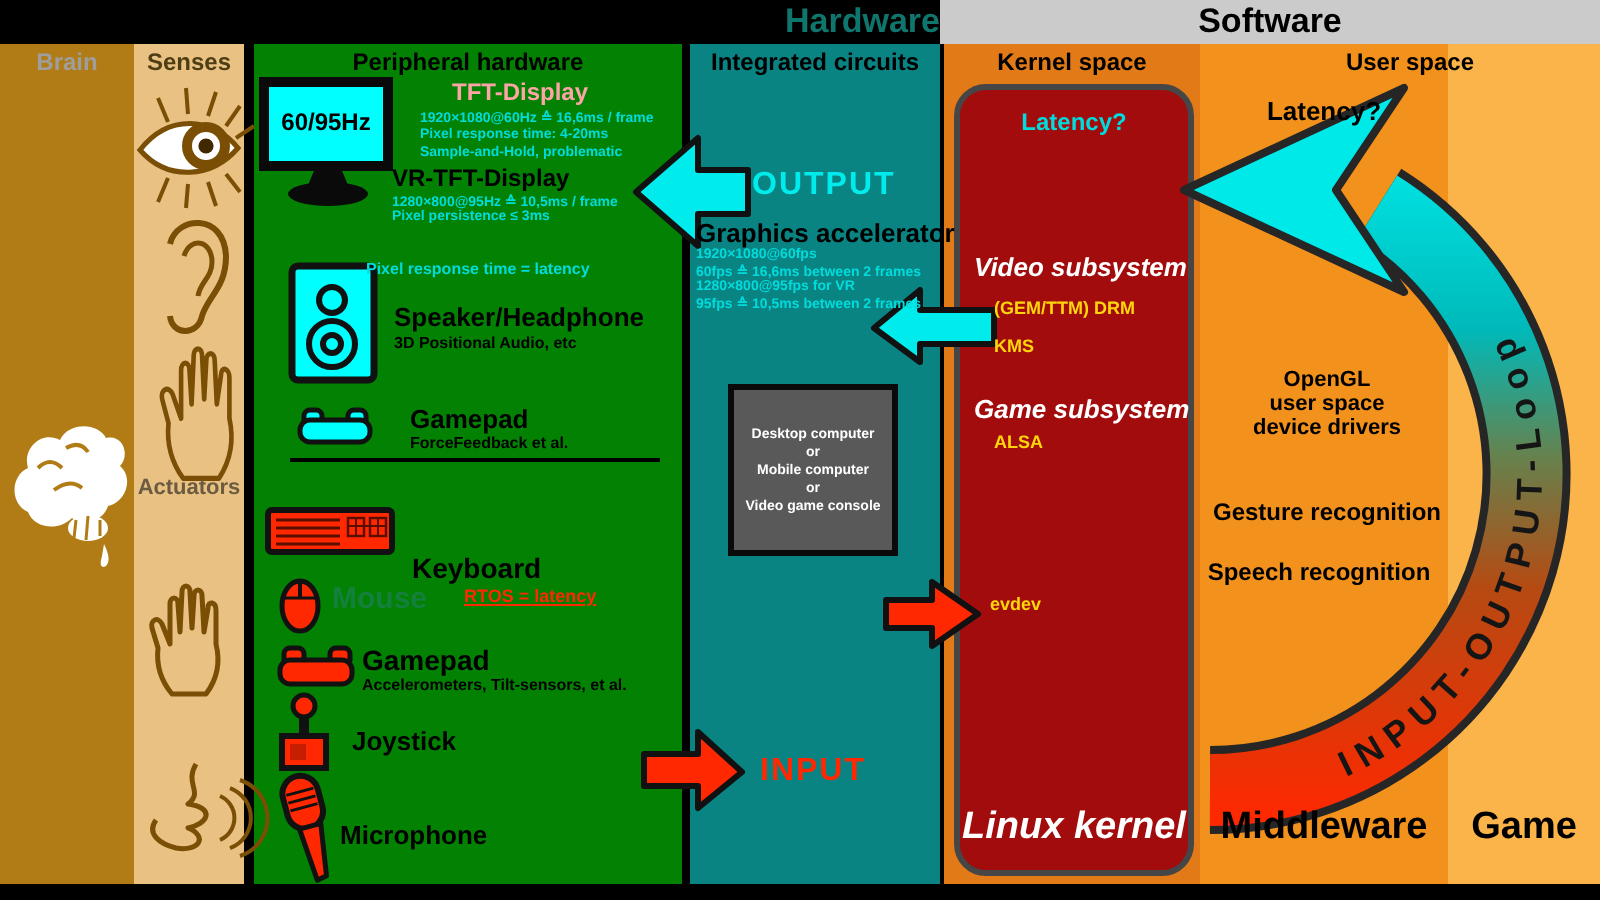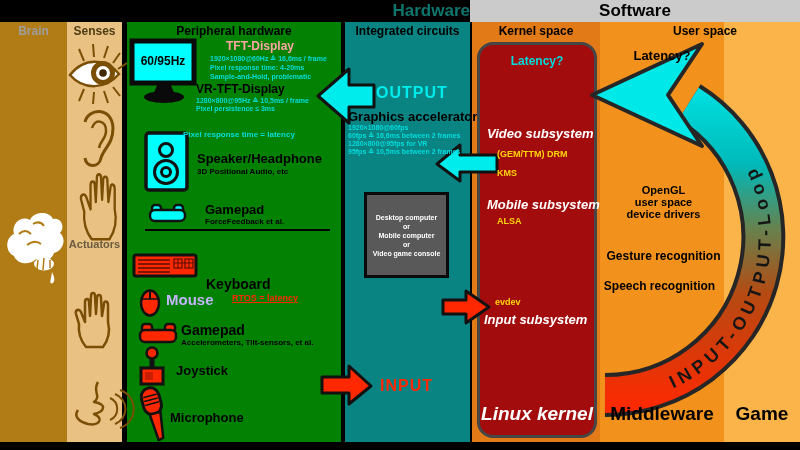--- a/index.html
+++ b/index.html
@@ -206,21 +206,21 @@
   <div class="txt" style="left:196px;top:82px;font-size:12px;color:#000;">VR-TFT-Display</div>
   <div class="txt tiny cyan" style="left:196px;top:97px;">1280×800@95Hz ≙ 10,5ms / frame</div>
   <div class="txt tiny cyan" style="left:196px;top:105px;">Pixel persistence ≤ 3ms</div>
   <div class="txt cyan" style="left:183px;top:113px;font-size:8px;margin-top:17px;">Pixel response time = latency</div>
   <div class="txt" style="left:197px;top:151px;font-size:13px;color:#000;">Speaker/Headphone</div>
   <div class="txt" style="left:197px;top:167px;font-size:8px;color:#000;">3D Positional Audio, etc</div>
   <div class="txt" style="left:205px;top:202px;font-size:13px;color:#000;">Gamepad</div>
   <div class="txt" style="left:205px;top:217px;font-size:8px;color:#000;">ForceFeedback et al.</div>
   <div class="divider"></div>
   <div class="txt" style="left:206px;top:256px;font-size:14px;color:#000;margin-top:20px;">Keyboard</div>
-  <div class="txt" style="left:166px;top:291px;font-size:15px;color:#c4b5fd;">Mouse</div>
+  <div class="txt" style="left:166px;top:291px;font-size:15px;color:#15803d;">Mouse</div>
   <div class="txt" style="left:232px;top:293px;font-size:9px;color:#ff2800;text-decoration:underline;">RTOS = latency</div>
   <div class="txt" style="left:181px;top:322px;font-size:14px;color:#000;">Gamepad</div>
   <div class="txt" style="left:181px;top:338px;font-size:8px;color:#000;">Accelerometers, Tilt-sensors, et al.</div>
   <div class="txt" style="left:176px;top:363px;font-size:13px;color:#000;">Joystick</div>
   <div class="txt" style="left:170px;top:410px;font-size:13px;color:#000;">Microphone</div>
 
   <div class="txt" style="left:376px;top:84px;font-size:16px;letter-spacing:1px;color:#00ecec;">OUTPUT</div>
   <div class="txt" style="left:348px;top:109px;font-size:13px;color:#000;">Graphics accelerator</div>
   <div class="txt tiny cyan" style="left:348px;top:124px;">1920×1080@60fps</div>
   <div class="txt tiny cyan" style="left:348px;top:132px;">60fps ≙ 16,6ms between 2 frames</div>
@@ -232,24 +232,23 @@
     <div>Mobile computer</div>
     <div>or</div>
     <div>Video game console</div>
   </div>
   <div class="txt" style="left:380px;top:377px;font-size:16px;letter-spacing:1px;color:#ff2800;">INPUT</div>
 
   <div class="txt cyan" style="left:477px;top:54px;width:120px;text-align:center;font-size:12px;">Latency?</div>
   <div class="txt white" style="left:487px;top:126px;font-size:13px;">Video subsystem</div>
   <div class="txt yellow" style="left:497px;top:149px;font-size:9px;">(GEM/TTM) DRM</div>
   <div class="txt yellow" style="left:497px;top:168px;font-size:9px;">KMS</div>
-  <div class="txt white" style="left:487px;top:197px;font-size:13px;">Mobile subsystem</div>
+  <div class="txt white" style="left:487px;top:197px;font-size:13px;">Game subsystem</div>
   <div class="txt yellow" style="left:497px;top:216px;font-size:9px;">ALSA</div>
   <div class="txt yellow" style="left:495px;top:297px;font-size:9px;">evdev</div>
-  <div class="txt white" style="left:484px;top:312px;font-size:13px;">Input subsystem</div>
   <div class="txt white" style="left:477px;top:403px;width:120px;text-align:center;font-size:19px;">Linux kernel</div>
 
   <div class="txt" style="left:600px;top:48px;width:124px;text-align:center;font-size:13px;color:#000;">Latency?</div>
   <div class="txt" style="left:600px;top:184px;width:127px;text-align:center;font-size:11px;color:#000;">OpenGL</div>
   <div class="txt" style="left:600px;top:196px;width:127px;text-align:center;font-size:11px;color:#000;">user space</div>
   <div class="txt" style="left:600px;top:208px;width:127px;text-align:center;font-size:11px;color:#000;">device drivers</div>
   <div class="txt" style="left:600px;top:249px;width:127px;text-align:center;font-size:12px;color:#000;">Gesture recognition</div>
   <div class="txt" style="left:596px;top:279px;width:127px;text-align:center;font-size:12px;color:#000;">Speech recognition</div>
   <div class="txt" style="left:600px;top:403px;width:124px;text-align:center;font-size:19px;color:#000;">Middleware</div>
   <div class="txt" style="left:724px;top:403px;width:76px;text-align:center;font-size:19px;color:#000;">Game</div>

